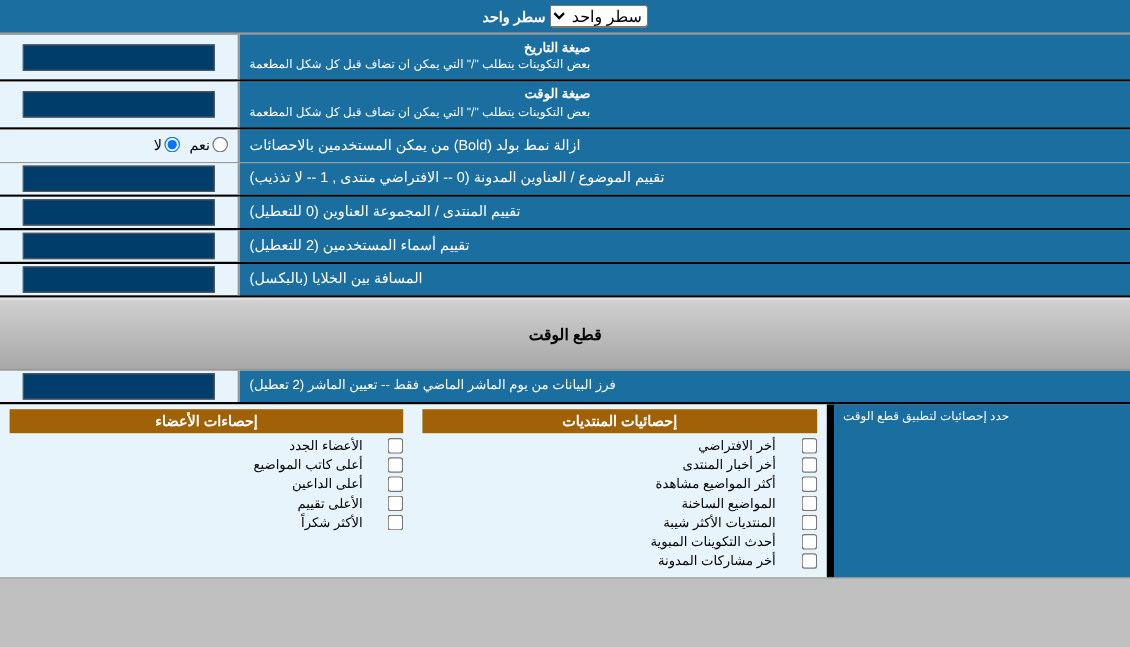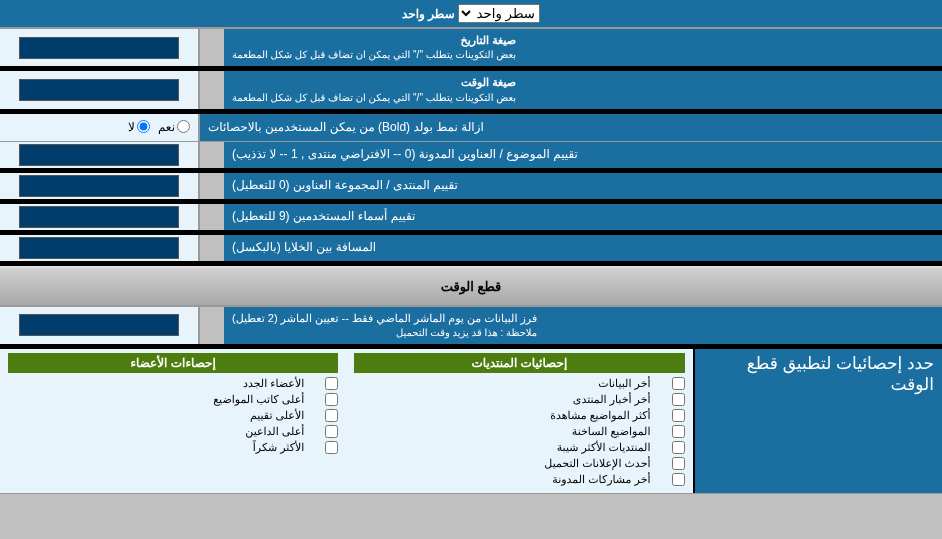--- a/index.html
+++ b/index.html
@@ -7,23 +7,22 @@
       font-family: Arial, Tahoma, sans-serif;
       direction: rtl;
       background: #c0c0c0;
       width: 942px;
       min-height: 539px;
       font-size: 12px;
     }
     .row {
       display: flex;
       width: 100%;
-      border-bottom: 5px solid #000000;
+      border-bottom: 2px solid #000000;
       min-height: 28px;
-      gap: 24px;
     }
     .label-cell {
       background: #1a6ea0;
       color: #fff;
       padding: 4px 8px;
       display: flex;
       align-items: center;
       justify-content: flex-end;
       text-align: right;
       flex: 1;
@@ -89,59 +88,59 @@
       align-items: flex-start;
       gap: 2px;
     }
     
     .section-header {
       background: linear-gradient(to bottom, #d0d0d0, #a8a8a8);
       color: #000;
       font-weight: bold;
       font-size: 13px;
       text-align: center;
-      padding: 11px 8px;
+      padding: 21px 8px;
       border-bottom: 2px solid #999;
       border-top: 2px solid #e0e0e0;
       width: 100%;
     }
     
     .stats-section {
       display: flex;
       width: 100%;
       border-bottom: 1px solid #999;
     }
     .stats-label {
       background: #1a6ea0;
       color: #fff;
       flex: 1;
       padding: 4px 8px;
       text-align: right;
-      font-size: 17px;
+      font-size: 10px;
       display: flex;
       align-items: flex-start;
       justify-content: flex-end;
     }
     .stats-checkboxes {
       display: flex;
       flex: 3;
       background: #e8f4fb;
     }
     .stats-col {
       flex: 1;
       display: flex;
       flex-direction: column;
       padding: 4px 8px;
-      border-right: 2px solid #000000;
+      border-right: 6px solid #000000;
     }
     .stats-col:last-child {
       border-right: none;
     }
     .stats-col-header {
-      background: #4d7c0f;
+      background: #a16207;
       color: #fff;
       text-align: center;
       font-weight: bold;
       font-size: 12px;
       padding: 3px 4px;
       margin-bottom: 4px;
     }
     .checkbox-item {
       display: flex;
       align-items: center;
@@ -216,21 +215,21 @@
   <div class="label-cell">
     <span>تقييم المنتدى / المجموعة العناوين (0 للتعطيل)</span>
   </div>
   <div class="input-cell">
     <input type="text" class="input-box" style="">
   </div>
 </div>
 
 <div class="row">
   <div class="label-cell">
-    <span>تقييم أسماء المستخدمين (9 للتعطيل)</span>
+    <span>تقييم أسماء المستخدمين (2 للتعطيل)</span>
   </div>
   <div class="input-cell">
     <input type="text" class="input-box" style="">
   </div>
 </div>
 
 <div class="row">
   <div class="label-cell">
     <span>المسافة بين الخلايا (بالبكسل)</span>
   </div>
@@ -238,81 +237,80 @@
     <input type="text" class="input-box" style="">
   </div>
 </div>
 
 <div class="section-header">قطع الوقت</div>
 
 <div class="row">
   <div class="label-cell small-text">
     <div>
       <div>فرز البيانات من يوم الماشر الماضي فقط -- تعيين الماشر (2 تعطيل)</div>
-      <div style="font-size:10px;">ملاحظة : هذا قد يزيد وقت التحميل</div>
     </div>
   </div>
   <div class="input-cell">
     <input type="text" class="input-box" style="">
   </div>
 </div>
 
 <div class="stats-section">
   <div class="stats-label">حدد إحصائيات لتطبيق قطع الوقت</div>
   <div class="stats-checkboxes">
 
     <div class="stats-col">
       <div class="stats-col-header">إحصائيات المنتديات</div>
       <div class="checkbox-item">
         <input type="checkbox" style="">
-        <span>أخر البيانات</span>
+        <span>أخر الافتراضي</span>
       </div>
       <div class="checkbox-item">
         <input type="checkbox" style="">
         <span>أخر أخبار المنتدى</span>
       </div>
       <div class="checkbox-item">
         <input type="checkbox" style="">
         <span>أكثر المواضيع مشاهدة</span>
       </div>
       <div class="checkbox-item">
         <input type="checkbox" style="">
         <span>المواضيع الساخنة</span>
       </div>
       <div class="checkbox-item">
         <input type="checkbox" style="">
         <span>المنتديات الأكثر شيبة</span>
       </div>
       <div class="checkbox-item">
         <input type="checkbox" style="">
-        <span>أحدث الإعلانات التحميل</span>
+        <span>أحدث التكوينات المبوية</span>
       </div>
       <div class="checkbox-item">
         <input type="checkbox" style="">
         <span>أخر مشاركات المدونة</span>
       </div>
     </div>
 
     <div class="stats-col">
       <div class="stats-col-header">إحصاءات الأعضاء</div>
       <div class="checkbox-item">
         <input type="checkbox" style="">
         <span>الأعضاء الجدد</span>
       </div>
       <div class="checkbox-item">
         <input type="checkbox" style="">
         <span>أعلى كاتب المواضيع</span>
       </div>
       <div class="checkbox-item">
         <input type="checkbox" style="">
+        <span>أعلى الداعين</span>
+      </div>
+      <div class="checkbox-item">
+        <input type="checkbox" style="">
         <span>الأعلى تقييم</span>
       </div>
       <div class="checkbox-item">
         <input type="checkbox" style="">
-        <span>أعلى الداعين</span>
-      </div>
-      <div class="checkbox-item">
-        <input type="checkbox" style="">
         <span>الأكثر شكراً</span>
       </div>
     </div>
   </div>
 </div>
 
 </body></html>

